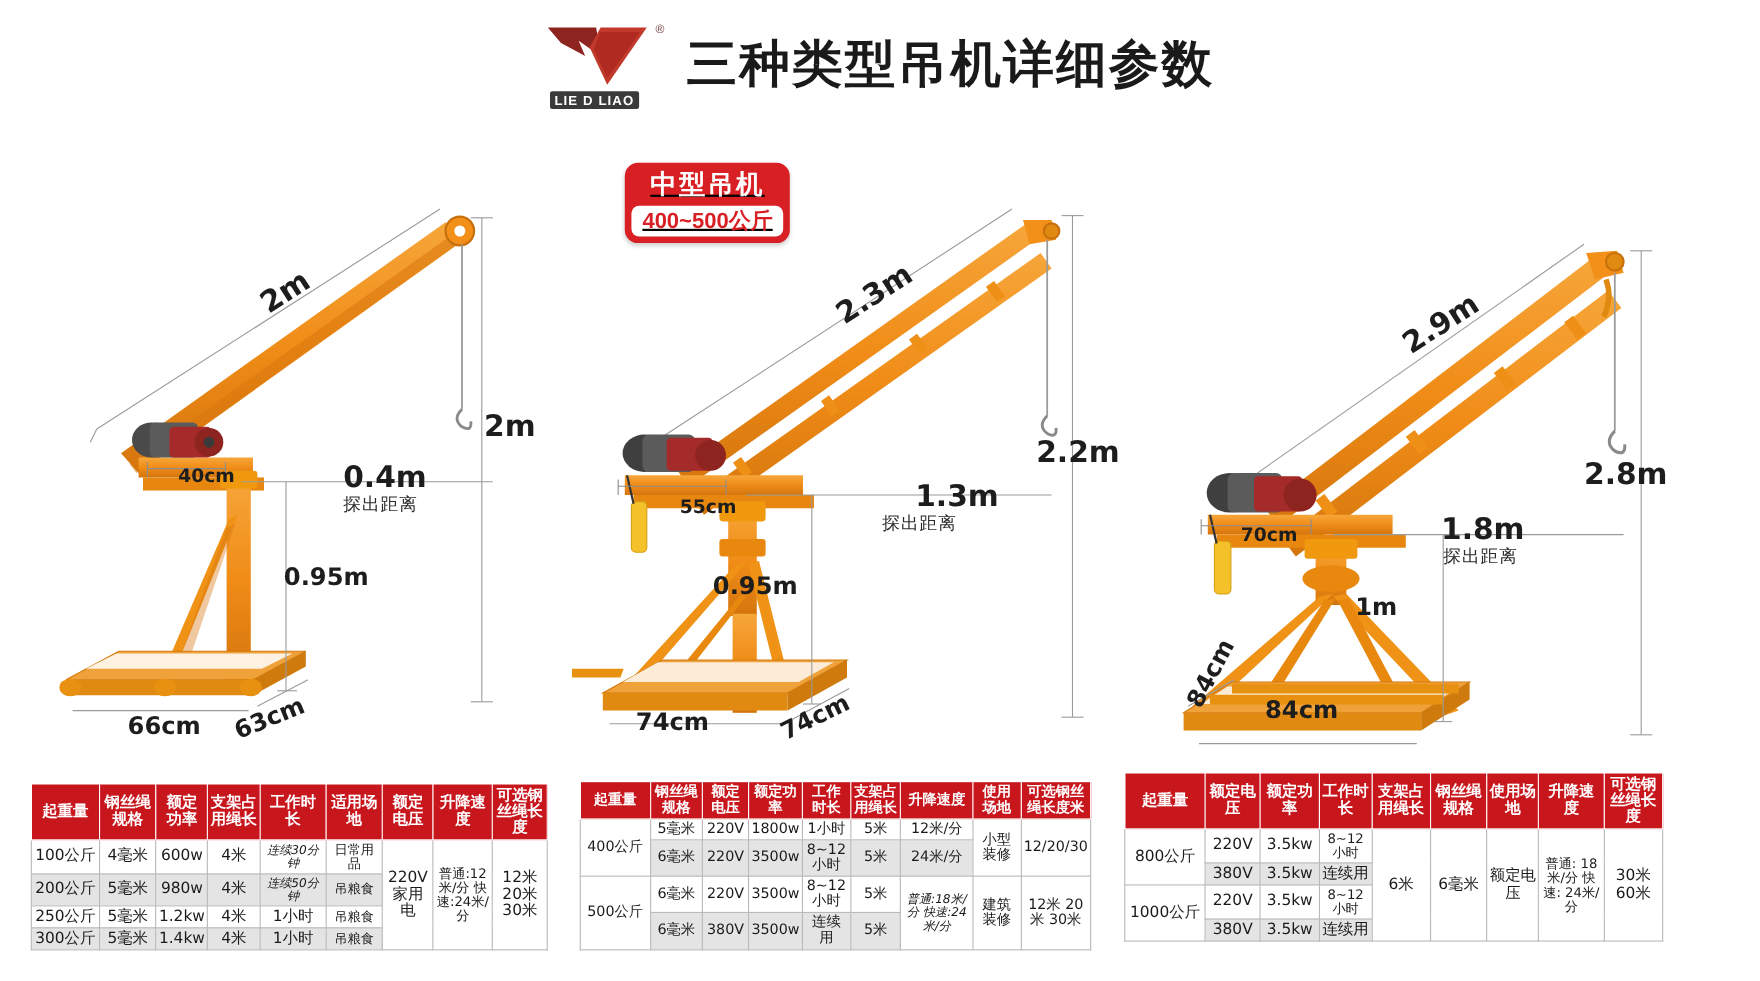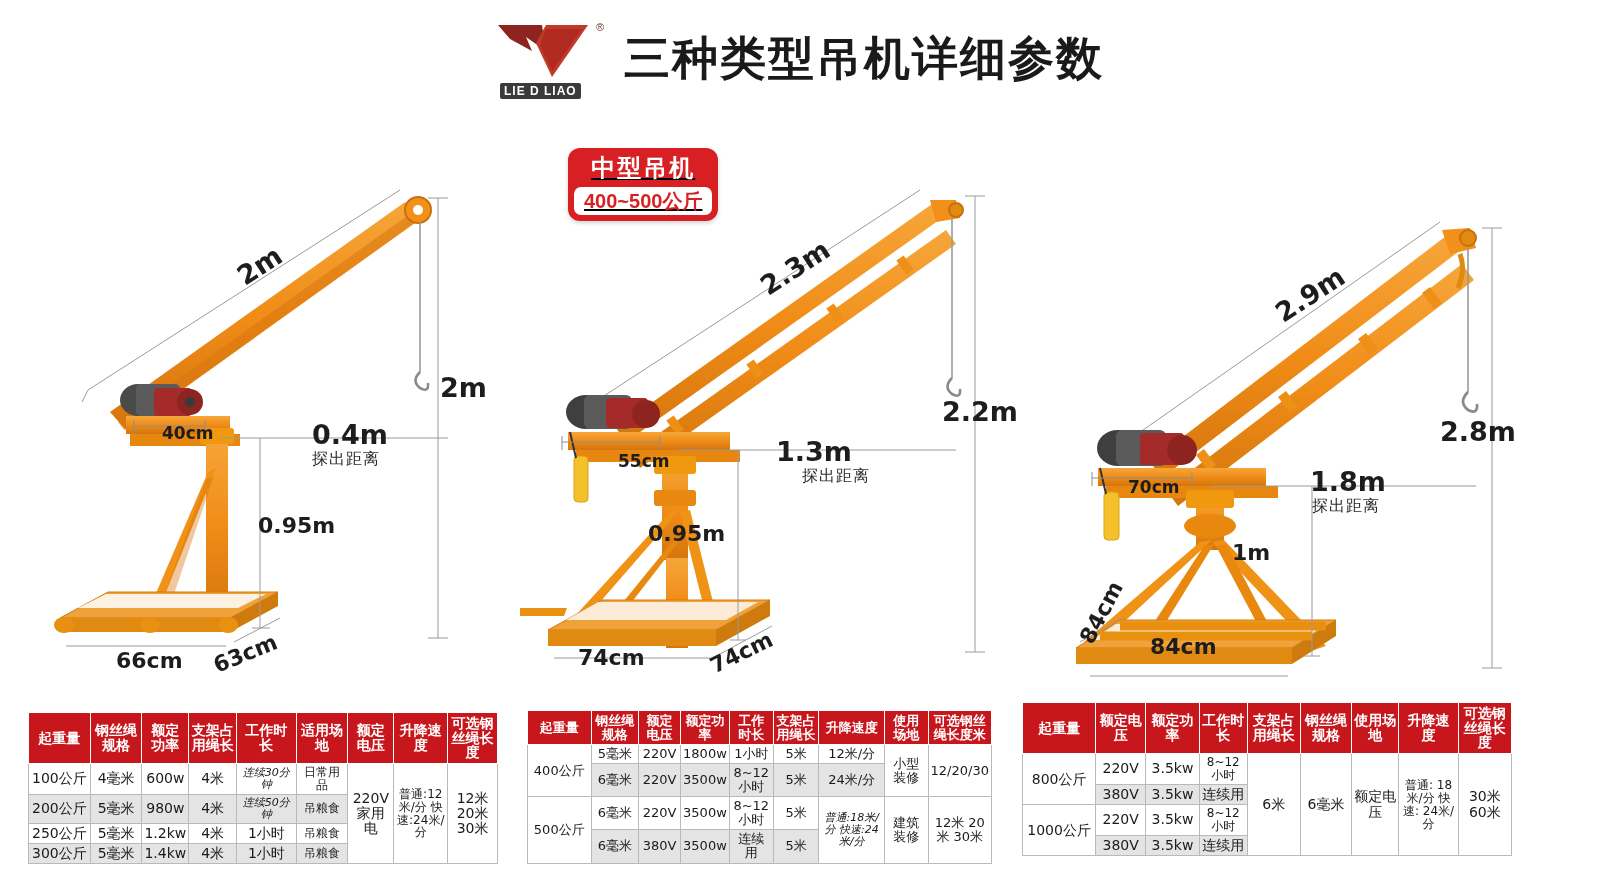--- a/index.html
+++ b/index.html
@@ -213,21 +213,21 @@
     <line x1="455" y1="36" x2="455" y2="492" stroke="#9a9a9a" stroke-width="1"></line>
     <line x1="445" y1="36" x2="465" y2="36" stroke="#9a9a9a" stroke-width="1"></line>
     <line x1="445" y1="492" x2="465" y2="492" stroke="#9a9a9a" stroke-width="1"></line>
     <line x1="34" y1="498" x2="190" y2="498" stroke="#9a9a9a" stroke-width="1"></line>
     <line x1="200" y1="494" x2="252" y2="466" stroke="#9a9a9a" stroke-width="1"></line>
   </svg>
 
   <div class="dim dim-lg" style="left:757px; top:252px; transform:rotate(-33deg);">2.3m</div>
   <div class="dim dim-lg" style="left:942px; top:396px;">2.2m</div>
   <div class="dim dim-sm" style="left:618px; top:451px;">55cm</div>
-  <div class="dim dim-lg" style="left:776px; top:436px;">1.3m</div>
+  <div class="dim dim-lg" style="left:832px; top:436px;">1.3m</div>
   <div class="dim dim-note" style="left:802px; top:466px;">探出距离</div>
   <div class="dim dim-md" style="left:648px; top:521px;">0.95m</div>
   <div class="dim dim-md" style="left:578px; top:645px;">74cm</div>
   <div class="dim dim-md" style="left:708px; top:640px; transform:rotate(-26deg);">74cm</div>
 
 
   <svg class="crane-svg" style="left:1040px; top:190px;" width="500" height="490" viewBox="0 0 500 490">
     <defs>
       <linearGradient id="og3" x1="0" y1="0" x2="0" y2="1">
         <stop offset="0%" stop-color="#f6a63a"></stop>

